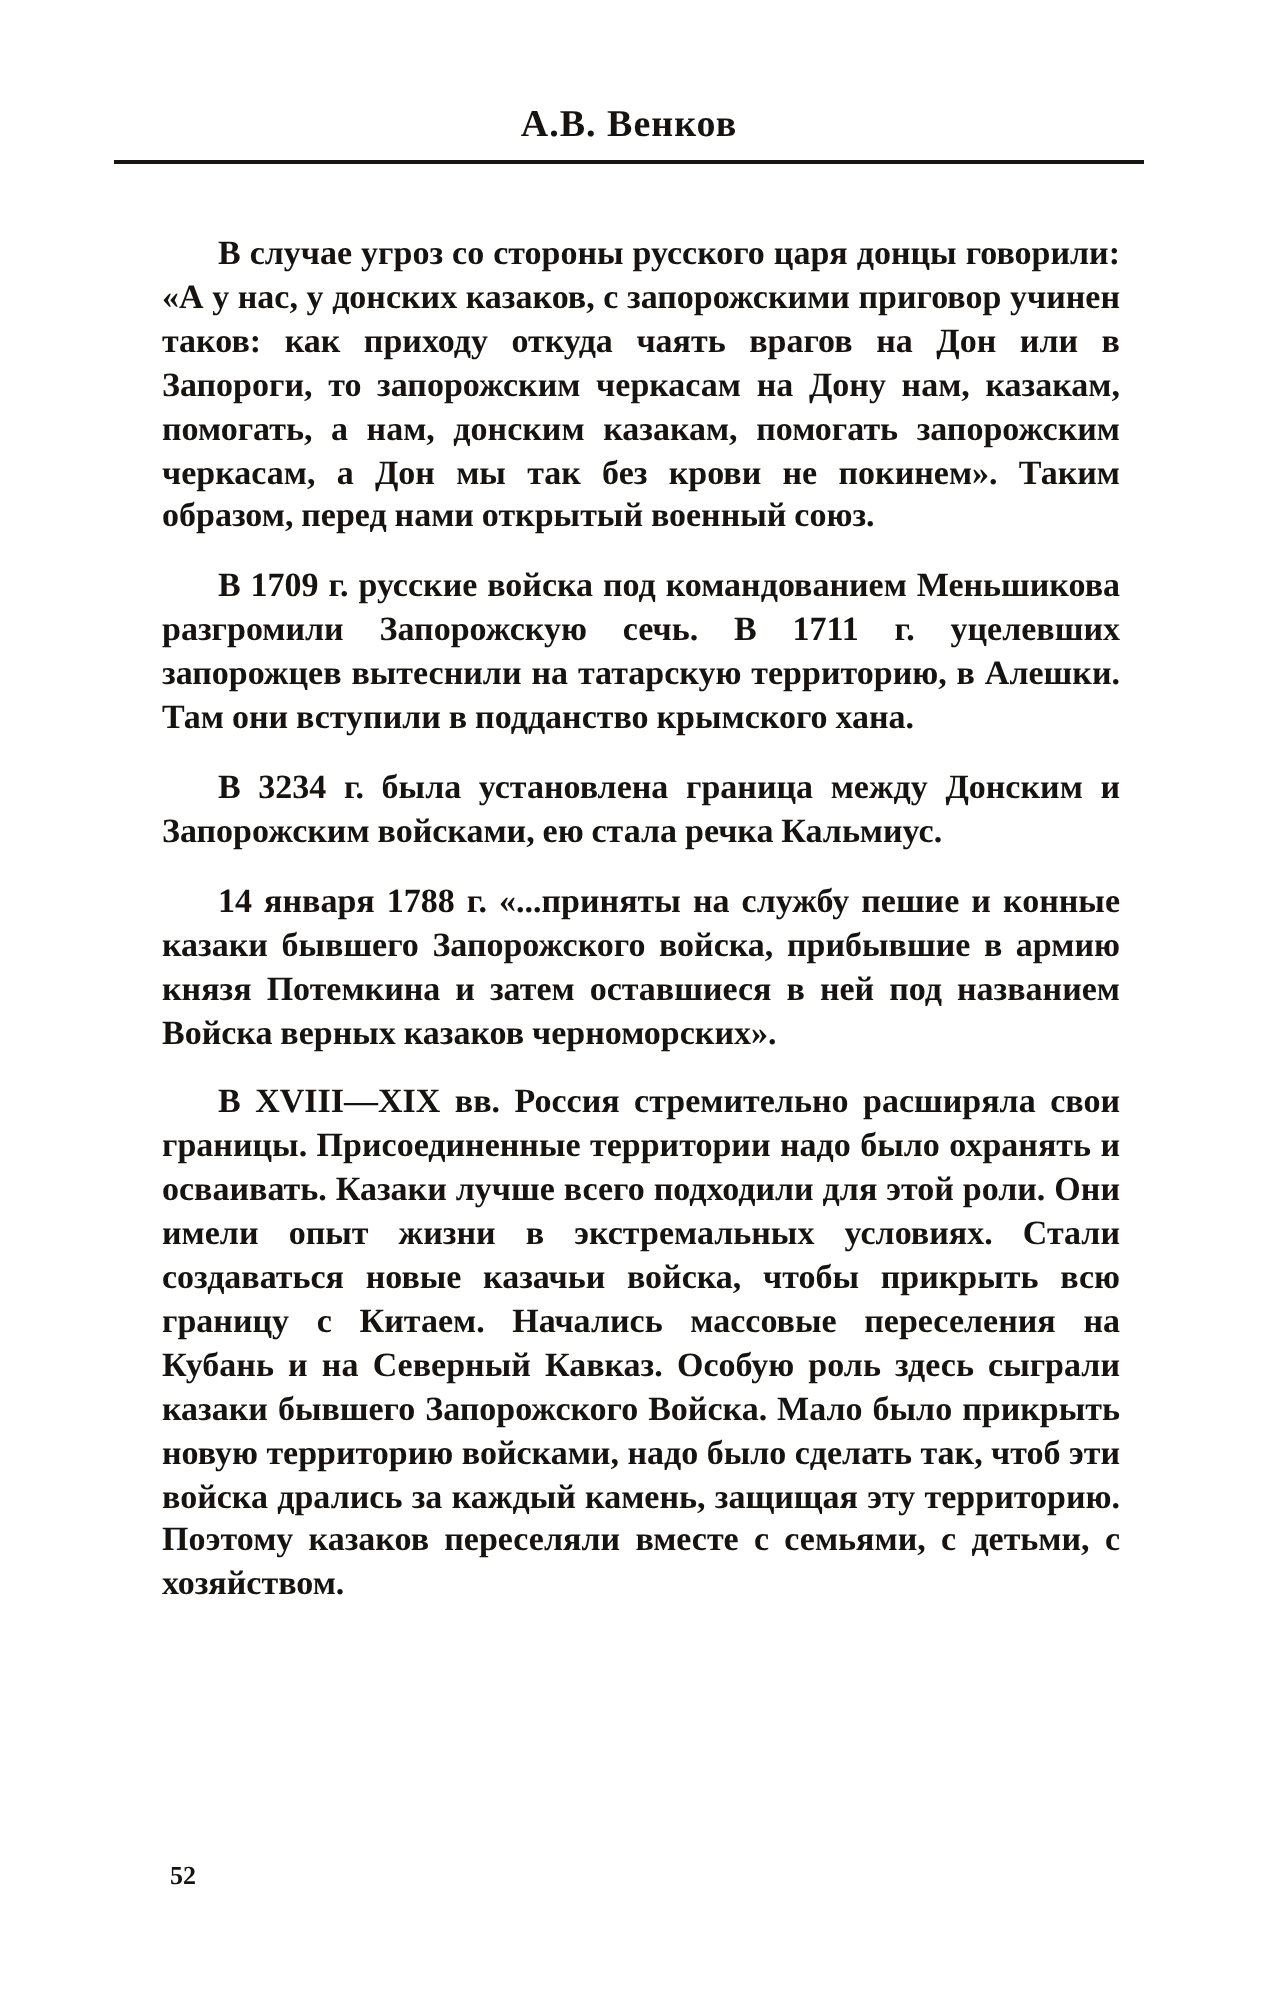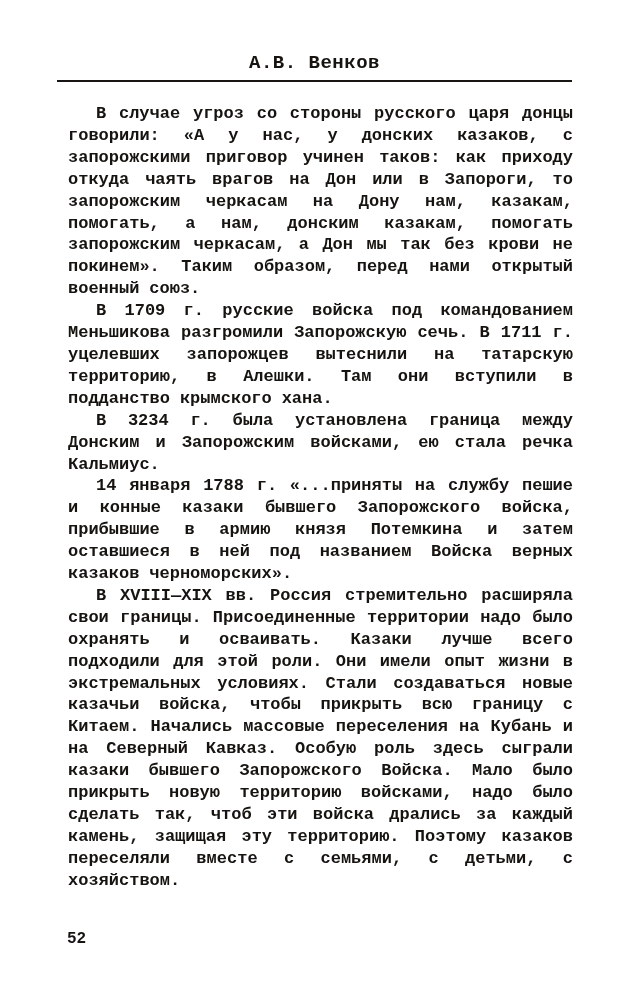--- a/index.html
+++ b/index.html
@@ -7,21 +7,21 @@
     padding: 0;
     background: #e8e8e8;
   }
   .page {
     position: relative;
     width: 637px;
     height: 1000px;
     margin: 0 auto;
     background: #ffffff;
     color: #161310;
-    font-family: Liberation Mono, monospace;
+    font-family: Liberation Serif, serif;
     font-weight: bold;
     overflow: hidden;
     box-sizing: border-box;
   }
   .running-head {
     position: absolute;
     top: 52px;
     left: 57px;
     width: 515px;
     text-align: center;
@@ -42,32 +42,32 @@
   .body-text {
     position: absolute;
     top: 103px;
     left: 68px;
     width: 505px;
     font-size: 17px;
     line-height: 21.9px;
     text-align: justify;
   }
   .body-text p {
-    margin: 0;
+    margin: 13px;
     padding: 0;
     text-indent: 28px;
     hyphens: auto;
     -webkit-hyphens: auto;
     word-spacing: -0.3px;
   }
   .page-number {
     position: absolute;
     top: 930px;
-    left: 67px;
-    font-size: 16px;
+    left: 85px;
+    font-size: 13px;
   }
 </style>
 </head>
 <body>
 
 <div class="page">
 
   <div class="running-head">А.В. Венков</div>
 
   <hr class="header-rule">

